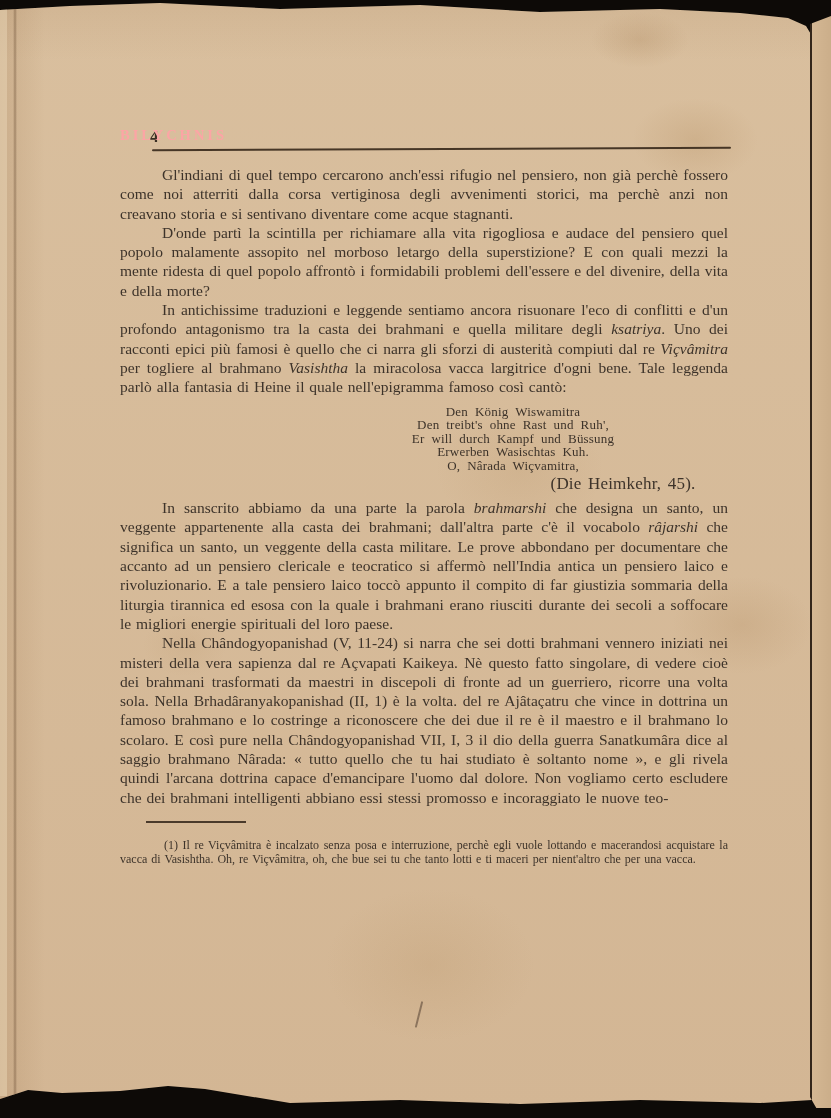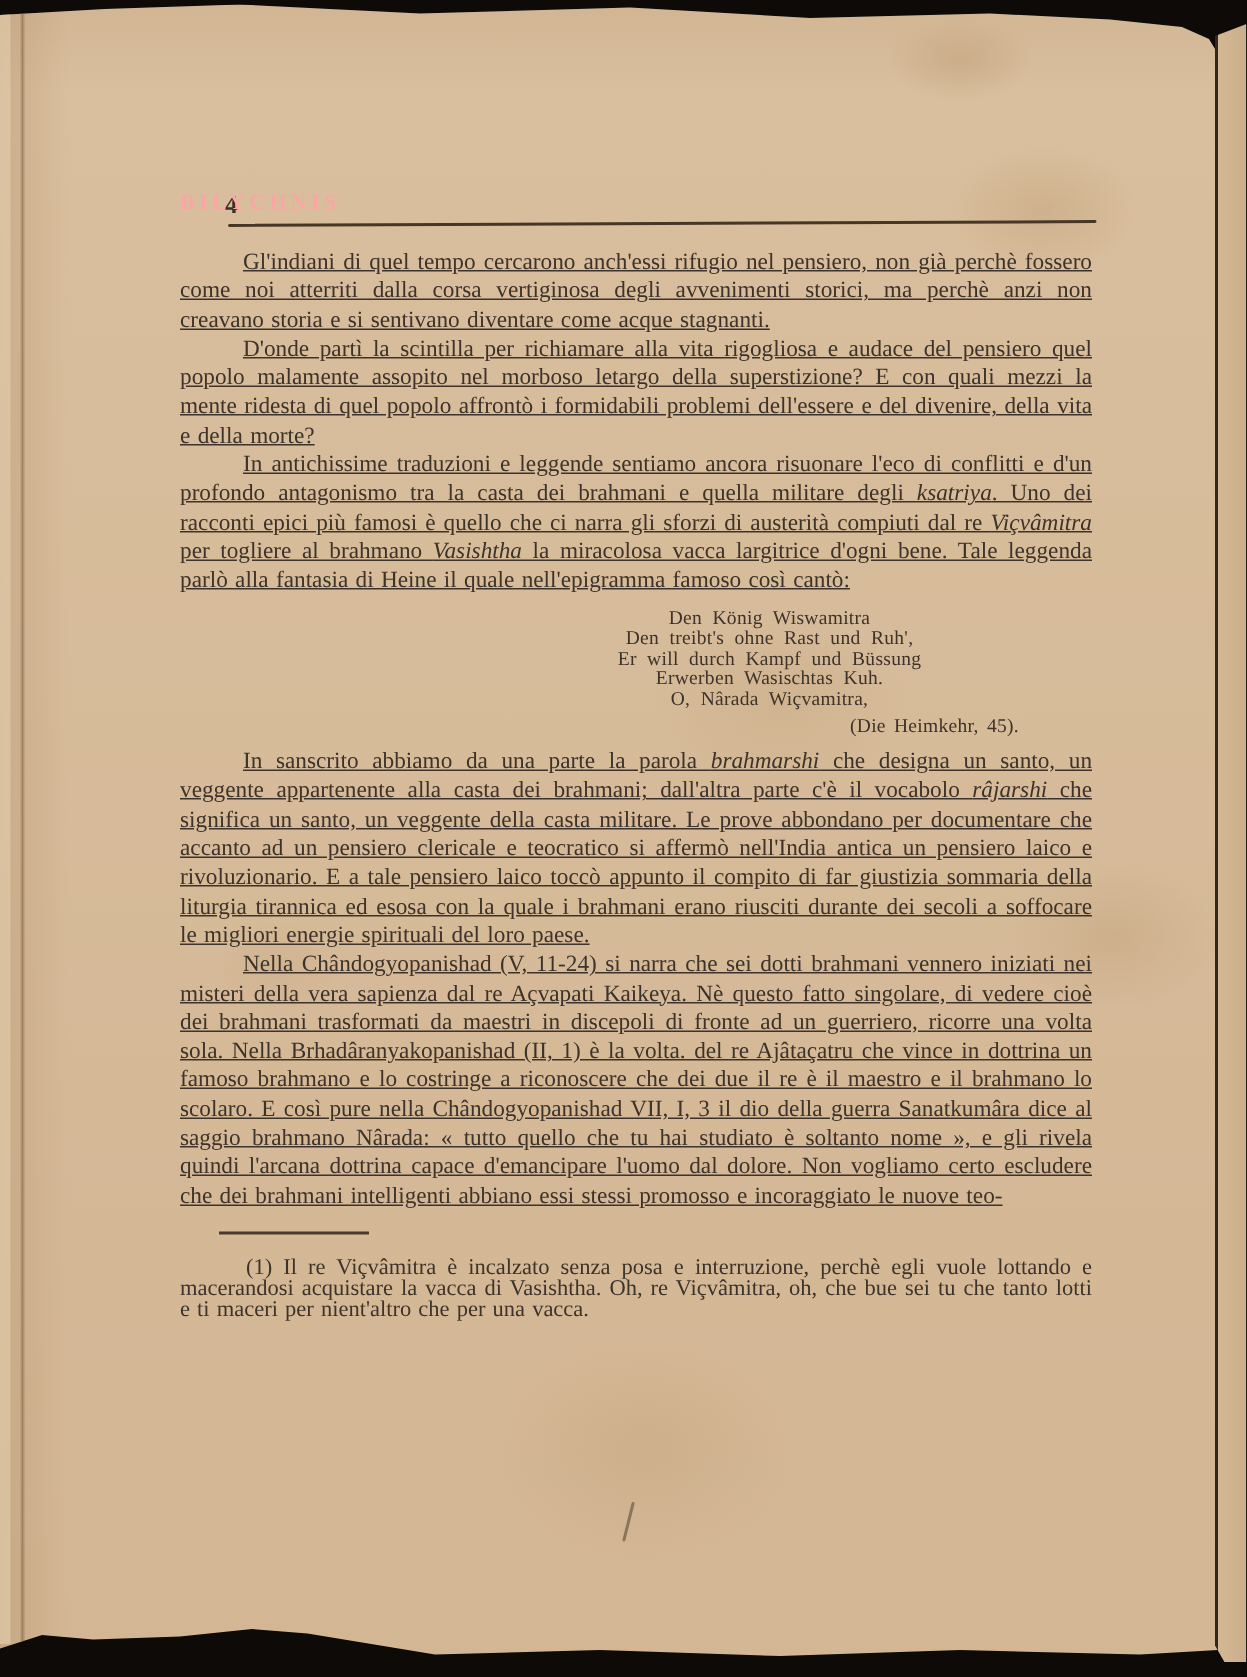--- a/index.html
+++ b/index.html
@@ -64,38 +64,38 @@
     background:#463626; transform:rotate(-0.25deg); border-radius:1px;
   }
 
   
   .content {
     position:absolute; left:120px; top:165px; width:608px;
     color:#3d332a;
     font-size:15.5px; line-height:19.3px;
     text-align:justify;
   }
-  .para { margin:0; text-indent:42px; word-spacing:1px;text-decoration:underline; }
+  .para { margin:0; text-indent:42px; word-spacing:1px; }
 
   .poem {
     margin:8px 0 8px 178px;
     font-size:13px; line-height:13.6px;
     word-spacing:3.5px; letter-spacing:0.2px;
     text-align:center;
   }
   .poem-line { white-space:nowrap; }
-  .poem-attribution { margin:4px 0 0 220px; font-size:13px; word-spacing:2px; }
+  .poem-attribution { margin:4px 0 0 220px; font-size:17px; word-spacing:2px; }
 
   .footnote-rule {
     margin:14px 0 0 26px; width:100px; height:2px;
     background:#4a3a2b;
   }
   .footnote {
     margin:15px 0 0 0;
-    font-size:15px; line-height:14px;
+    font-size:12px; line-height:14px;
     text-indent:44px; word-spacing:1px;
     text-align:justify;
   }
 
   
   .pen-mark {
     position:absolute; left:418px; top:1001px; width:2px; height:27px;
     background:rgba(70,52,40,0.5); transform:rotate(14deg); border-radius:2px;
   }
 </style>

